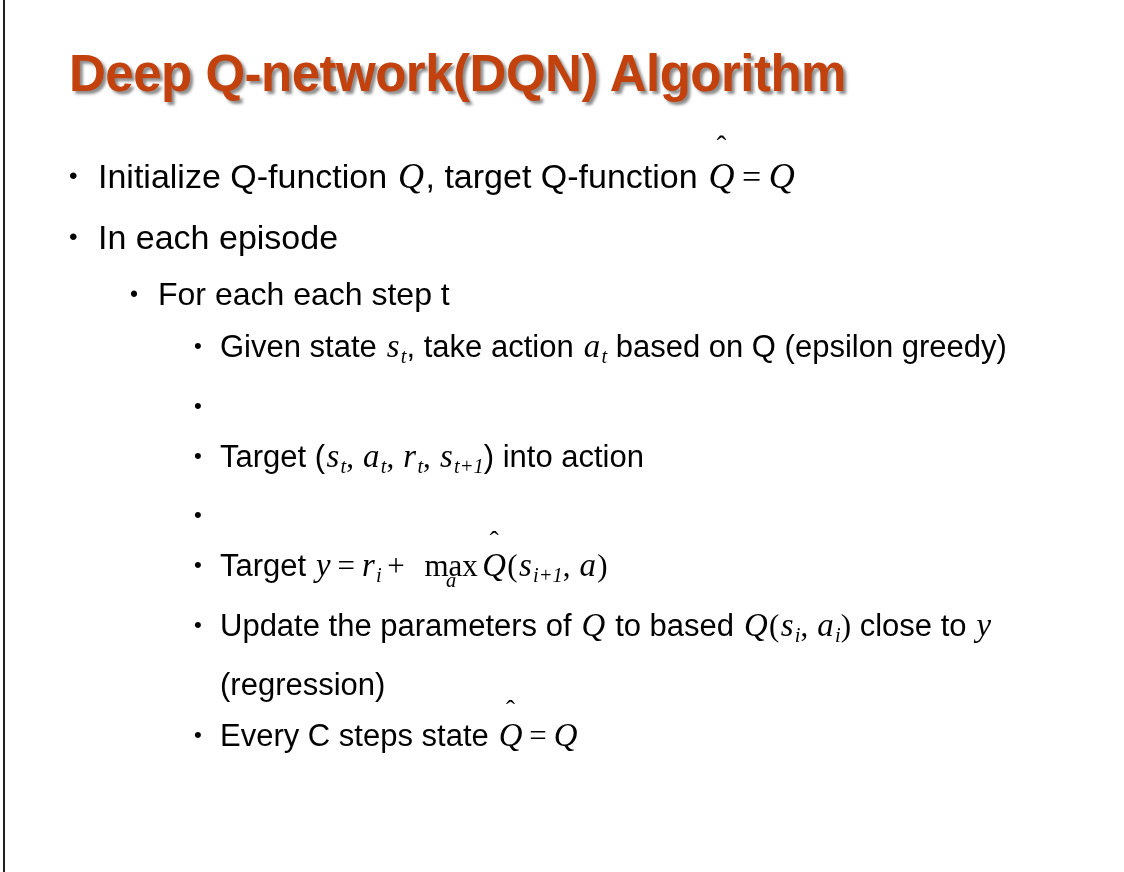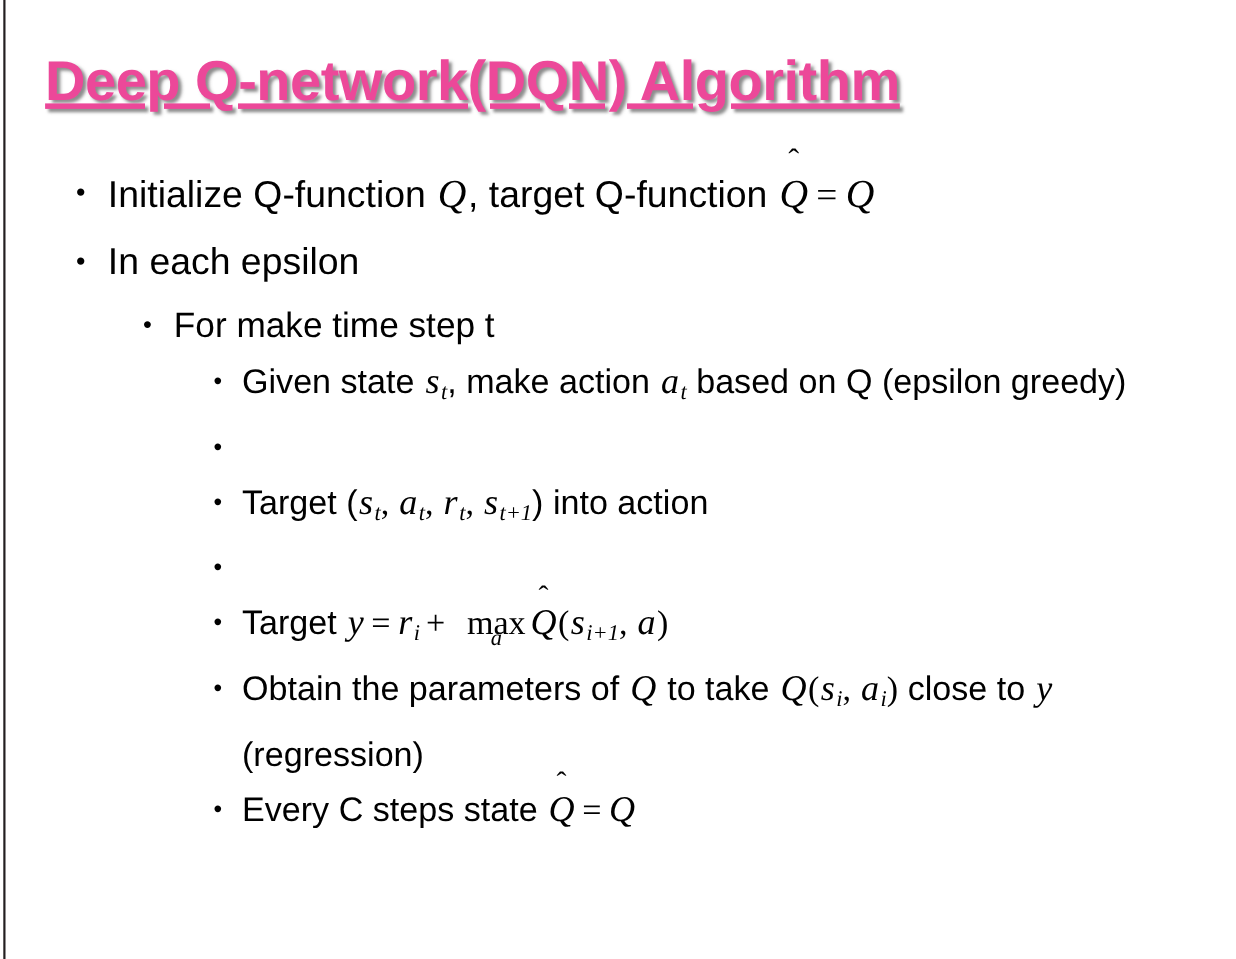--- a/index.html
+++ b/index.html
@@ -29,30 +29,29 @@
   .slide {
     position: absolute;
     left: 0;
     top: 0;
     width: 1124px;
     height: 872px;
   }
 
   .slide-title {
     position: absolute;
-    left: 41px;
+    left: 69px;
     top: 46px;
     font-size: 51px;
     font-weight: bold;
     letter-spacing: -0.5px;
     line-height: 1.08;
     white-space: nowrap;
-    color: #ec4899;
+    color: #c2410c;
     text-shadow: 3px 3px 3px rgba(120,120,120,0.85);
-    text-decoration: underline;
   }
 
   .body-list {
     position: absolute;
     left: 0;
     top: 146px;
     width: 1124px;
   }
 
   .bullet-row {
@@ -180,31 +179,31 @@
 
   <div class="body-list">
 
     <div class="bullet-row lvl1">
       <span class="marker">•</span>
       <span class="btext"><span>Initialize Q-function </span><span class="mi">Q</span><span>, target Q-function </span><span class="hat mi"><span>Q</span><span class="hat-mark">̂</span></span><span class="eqsp mop">=</span><span class="mi">Q</span></span>
     </div>
 
     <div class="bullet-row lvl1">
       <span class="marker">•</span>
-      <span class="btext">In each epsilon</span>
+      <span class="btext">In each episode</span>
     </div>
 
     <div class="bullet-row lvl2">
       <span class="marker">•</span>
-      <span class="btext">For make time step t</span>
-    </div>
-
-    <div class="bullet-row lvl3">
-      <span class="marker">•</span>
-      <span class="btext"><span>Given state </span><span class="mi">s</span><span class="sub">t</span><span>, make action </span><span class="mi">a</span><span class="sub">t</span><span> based on Q (epsilon greedy)</span></span>
+      <span class="btext">For each each step t</span>
+    </div>
+
+    <div class="bullet-row lvl3">
+      <span class="marker">•</span>
+      <span class="btext"><span>Given state </span><span class="mi">s</span><span class="sub">t</span><span>, take action </span><span class="mi">a</span><span class="sub">t</span><span> based on Q (epsilon greedy)</span></span>
     </div>
 
     <div class="bullet-row lvl3">
       <span class="marker">•</span>
     </div>
 
     <div class="bullet-row lvl3">
       <span class="marker">•</span>
       <span class="btext"><span>Target (</span><span class="mi">s</span><span class="sub">t</span><span class="mn">, </span><span class="mi">a</span><span class="sub">t</span><span class="mn">, </span><span class="mi">r</span><span class="sub">t</span><span class="mn">, </span><span class="mi">s</span><span class="sub">t+1</span><span>) into action</span></span>
     </div>
@@ -213,21 +212,21 @@
       <span class="marker">•</span>
     </div>
 
     <div class="bullet-row lvl3">
       <span class="marker">•</span>
       <span class="btext"><span>Target </span><span class="mi">y</span><span class="eqsp mop">=</span><span class="mi">r</span><span class="sub">i</span><span class="eqsp mop">+</span><span class="underset"><span class="uo">max</span><span class="ub">a</span></span><span class="hat mi"><span>Q</span><span class="hat-mark">̂</span></span><span class="mn">(</span><span class="mi">s</span><span class="sub">i+1</span><span class="mn">, </span><span class="mi">a</span><span class="mn">)</span></span>
     </div>
 
     <div class="bullet-row lvl3">
       <span class="marker">•</span>
-      <span class="btext"><span>Obtain the parameters of </span><span class="mi">Q</span><span> to take </span><span class="mi">Q</span><span class="mn">(</span><span class="mi">s</span><span class="sub">i</span><span class="mn">, </span><span class="mi">a</span><span class="sub">i</span><span class="mn">)</span><span> close to </span><span class="mi">y</span><span> (regression)</span></span>
+      <span class="btext"><span>Update the parameters of </span><span class="mi">Q</span><span> to based </span><span class="mi">Q</span><span class="mn">(</span><span class="mi">s</span><span class="sub">i</span><span class="mn">, </span><span class="mi">a</span><span class="sub">i</span><span class="mn">)</span><span> close to </span><span class="mi">y</span><span> (regression)</span></span>
     </div>
 
     <div class="bullet-row lvl3">
       <span class="marker">•</span>
       <span class="btext"><span>Every C steps state </span><span class="hat mi"><span>Q</span><span class="hat-mark">̂</span></span><span class="eqsp mop">=</span><span class="mi">Q</span></span>
     </div>
 
   </div>
 </div>
 

